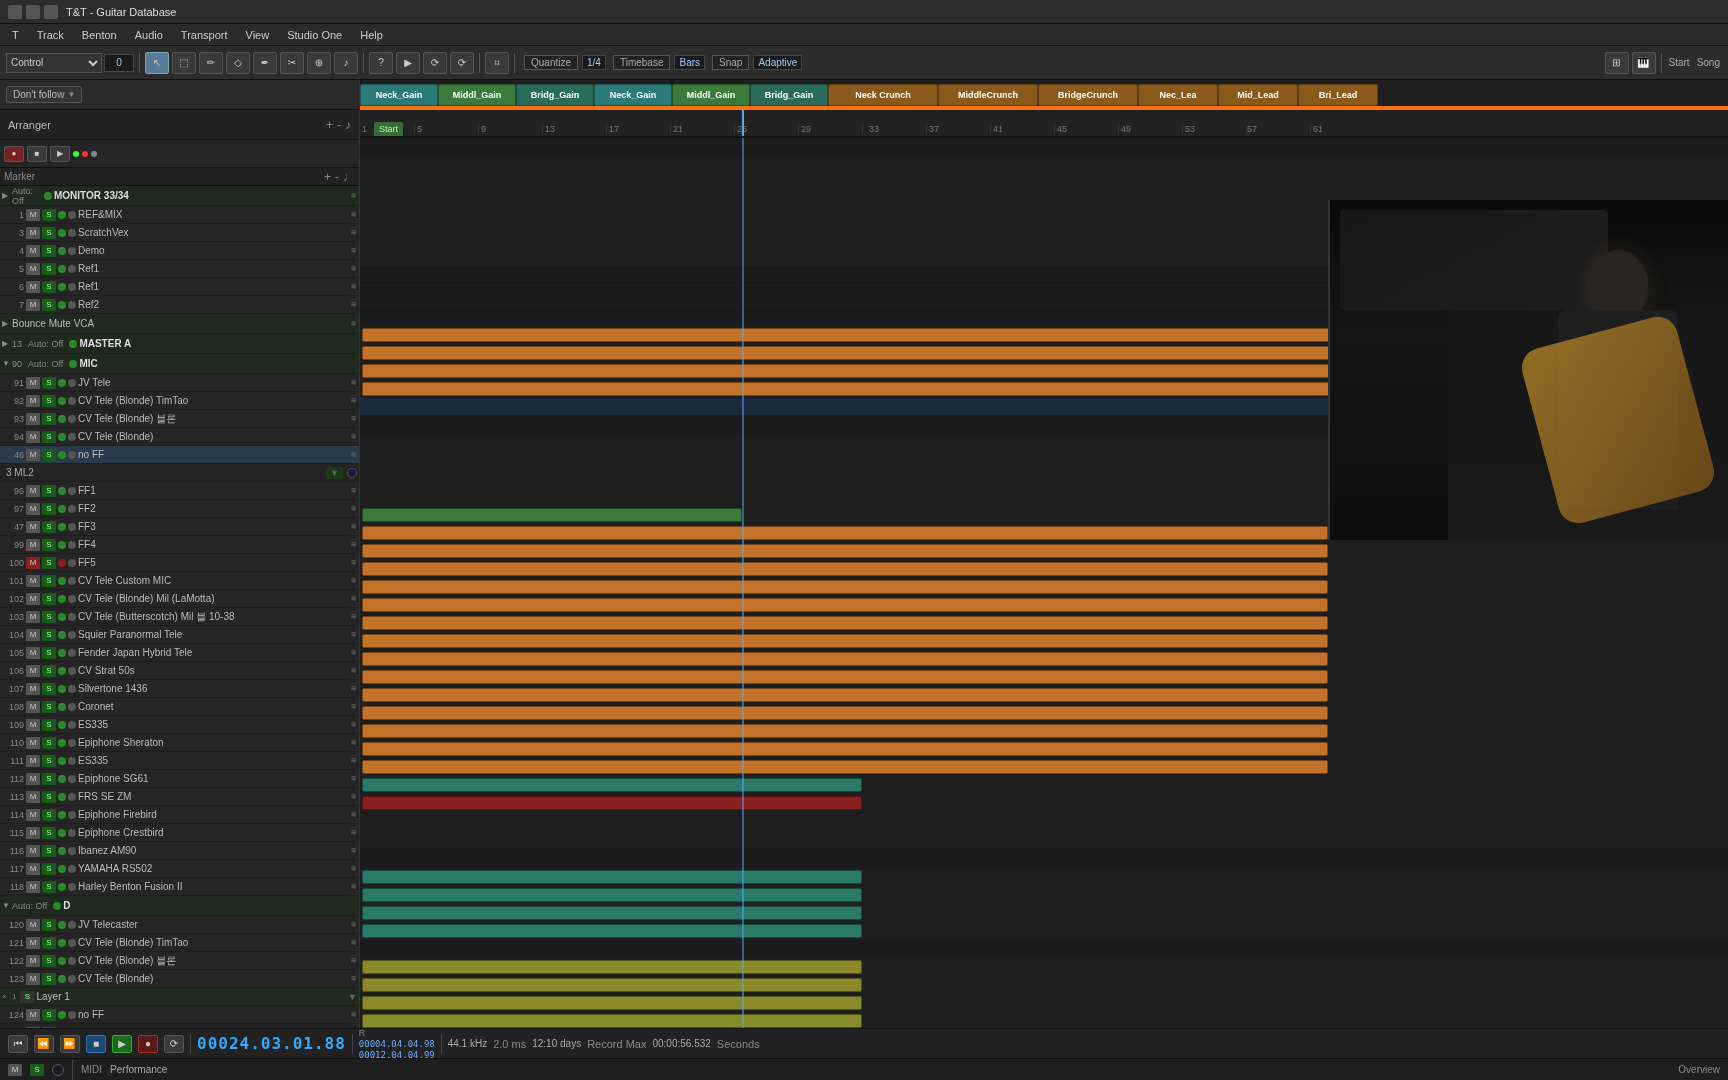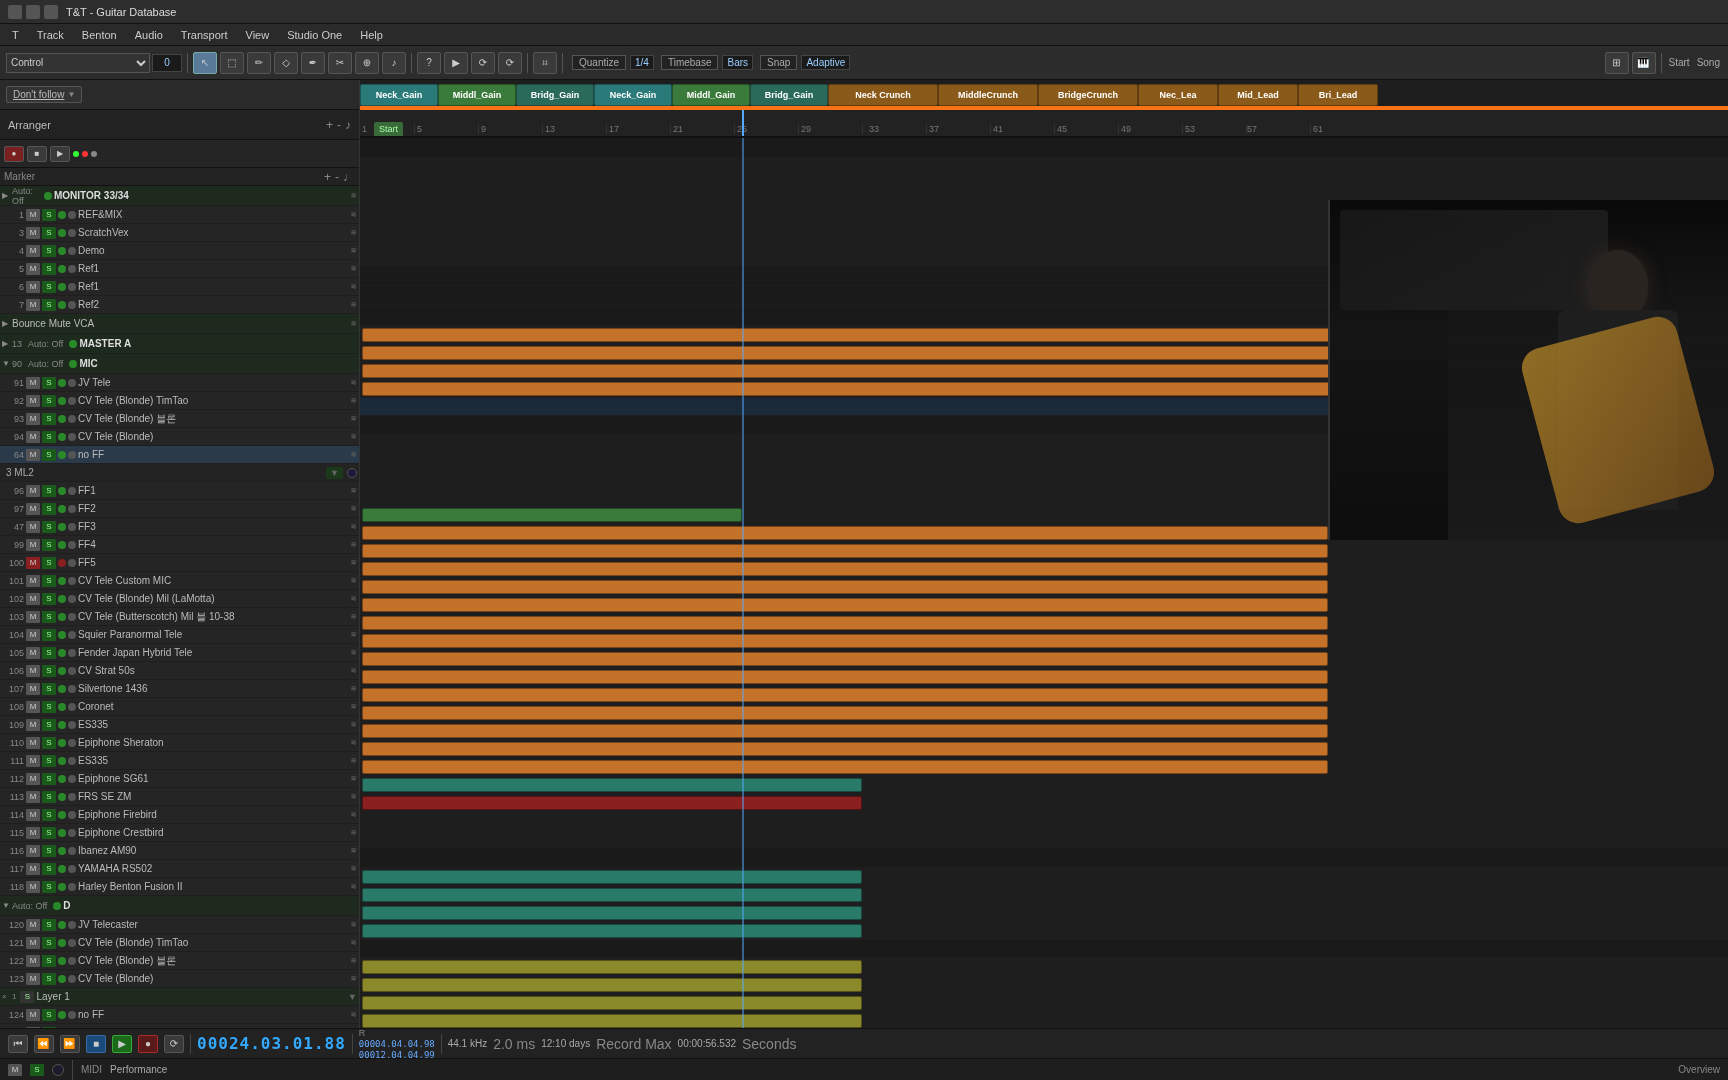--- a/index.html
+++ b/index.html
@@ -96,21 +96,21 @@
     #main {
       display: flex;
       height: calc(1080px - 24px - 22px - 34px - 30px - 30px);
     }
     .ctrl-select {
       background: #333;
       border: 1px solid #555;
       color: #ccc;
       font-size: 10px;
       height: 20px;
-      width: 144px;
+      width: 96px;
     }
     .ctrl-num {
       background: #1a1a1a;
       border: 1px solid #444;
       color: #9cf;
       width: 30px;
       height: 18px;
       font-size: 10px;
       text-align: center;
       padding: 0 2px;
@@ -298,21 +298,21 @@
     }
     .trans-btn.blue { background: #1a4a7a; border-color: #3a6aaa; }
     .trans-btn.green { background: #1a6a1a; border-color: #3aaa3a; }
     .trans-time {
       font-size: 16px;
       color: #3af;
       font-family: monospace;
       font-weight: bold;
       letter-spacing: 1px;
     }
-    .trans-label { font-size: 14px; color: #888; }
+    .trans-label { font-size: 11px; color: #888; }
     .trans-info { font-size: 10px; color: #aaa; }
     .trans-separator { width: 1px; height: 20px; background: #444; }
 
     
     #status-bar {
       height: 22px;
       background: #1e1e1e;
       border-top: 1px solid #111;
       display: flex;
       align-items: center;
@@ -416,21 +416,21 @@
 </div>
 
 <div id="main" style="display:flex; height: calc(1080px - 24px - 22px - 34px - 30px - 22px); flex-direction: column;">
 
   <div style="display:flex; flex:1; overflow:hidden;">
 
     <div style="width:360px; display:flex; flex-direction:column; flex-shrink:0; background:#252525; border-right:1px solid #333;">
 
       <div style="height:30px; background:#2a2a2a; display:flex; align-items:center; padding:0 6px; border-bottom:1px solid #111; gap:4px;">
         <div style="display:flex;align-items:center;gap:3px;background:#333;border:1px solid #555;padding:2px 6px;border-radius:2px;cursor:pointer;">
-          <span style="font-size:10px;color:#bbb;text-decoration:underline;">Don't follow</span>
+          <span style="font-size:10px;color:#bbb;">Don't follow</span>
           <span style="font-size:8px;color:#888;">▼</span>
         </div>
       </div>
 
       <div id="arranger-header">
         <span class="arranger-label">Arranger</span>
         <span style="flex:1"></span>
         <button class="marker-btn">+</button>
         <button class="marker-btn">-</button>
         <button class="marker-btn">♪</button>
@@ -565,21 +565,21 @@
         <div class="track-row">
           <span class="track-num">94</span>
           <span class="track-m">M</span>
           <span class="track-s">S</span>
           <span class="track-dot green"></span>
           <span class="track-dot"></span>
           <span class="track-name">CV Tele (Blonde)</span>
           <span class="track-waves">≋</span>
         </div>
         <div class="track-row selected">
-          <span class="track-num">64</span>
+          <span class="track-num">46</span>
           <span class="track-m">M</span>
           <span class="track-s">S</span>
           <span class="track-dot green"></span>
           <span class="track-dot"></span>
           <span class="track-name">no FF</span>
           <span class="track-waves">≋</span>
         </div>
         <div class="track-row" style="background:#232323;">
           <span style="flex:1;font-size:10px;color:#aaa;padding-left:4px;">3 ML2</span>
           <span style="font-size:9px;color:#666;background:#1a3a1a;padding:1px 4px;border-radius:2px;margin-right:2px;">▼</span>

